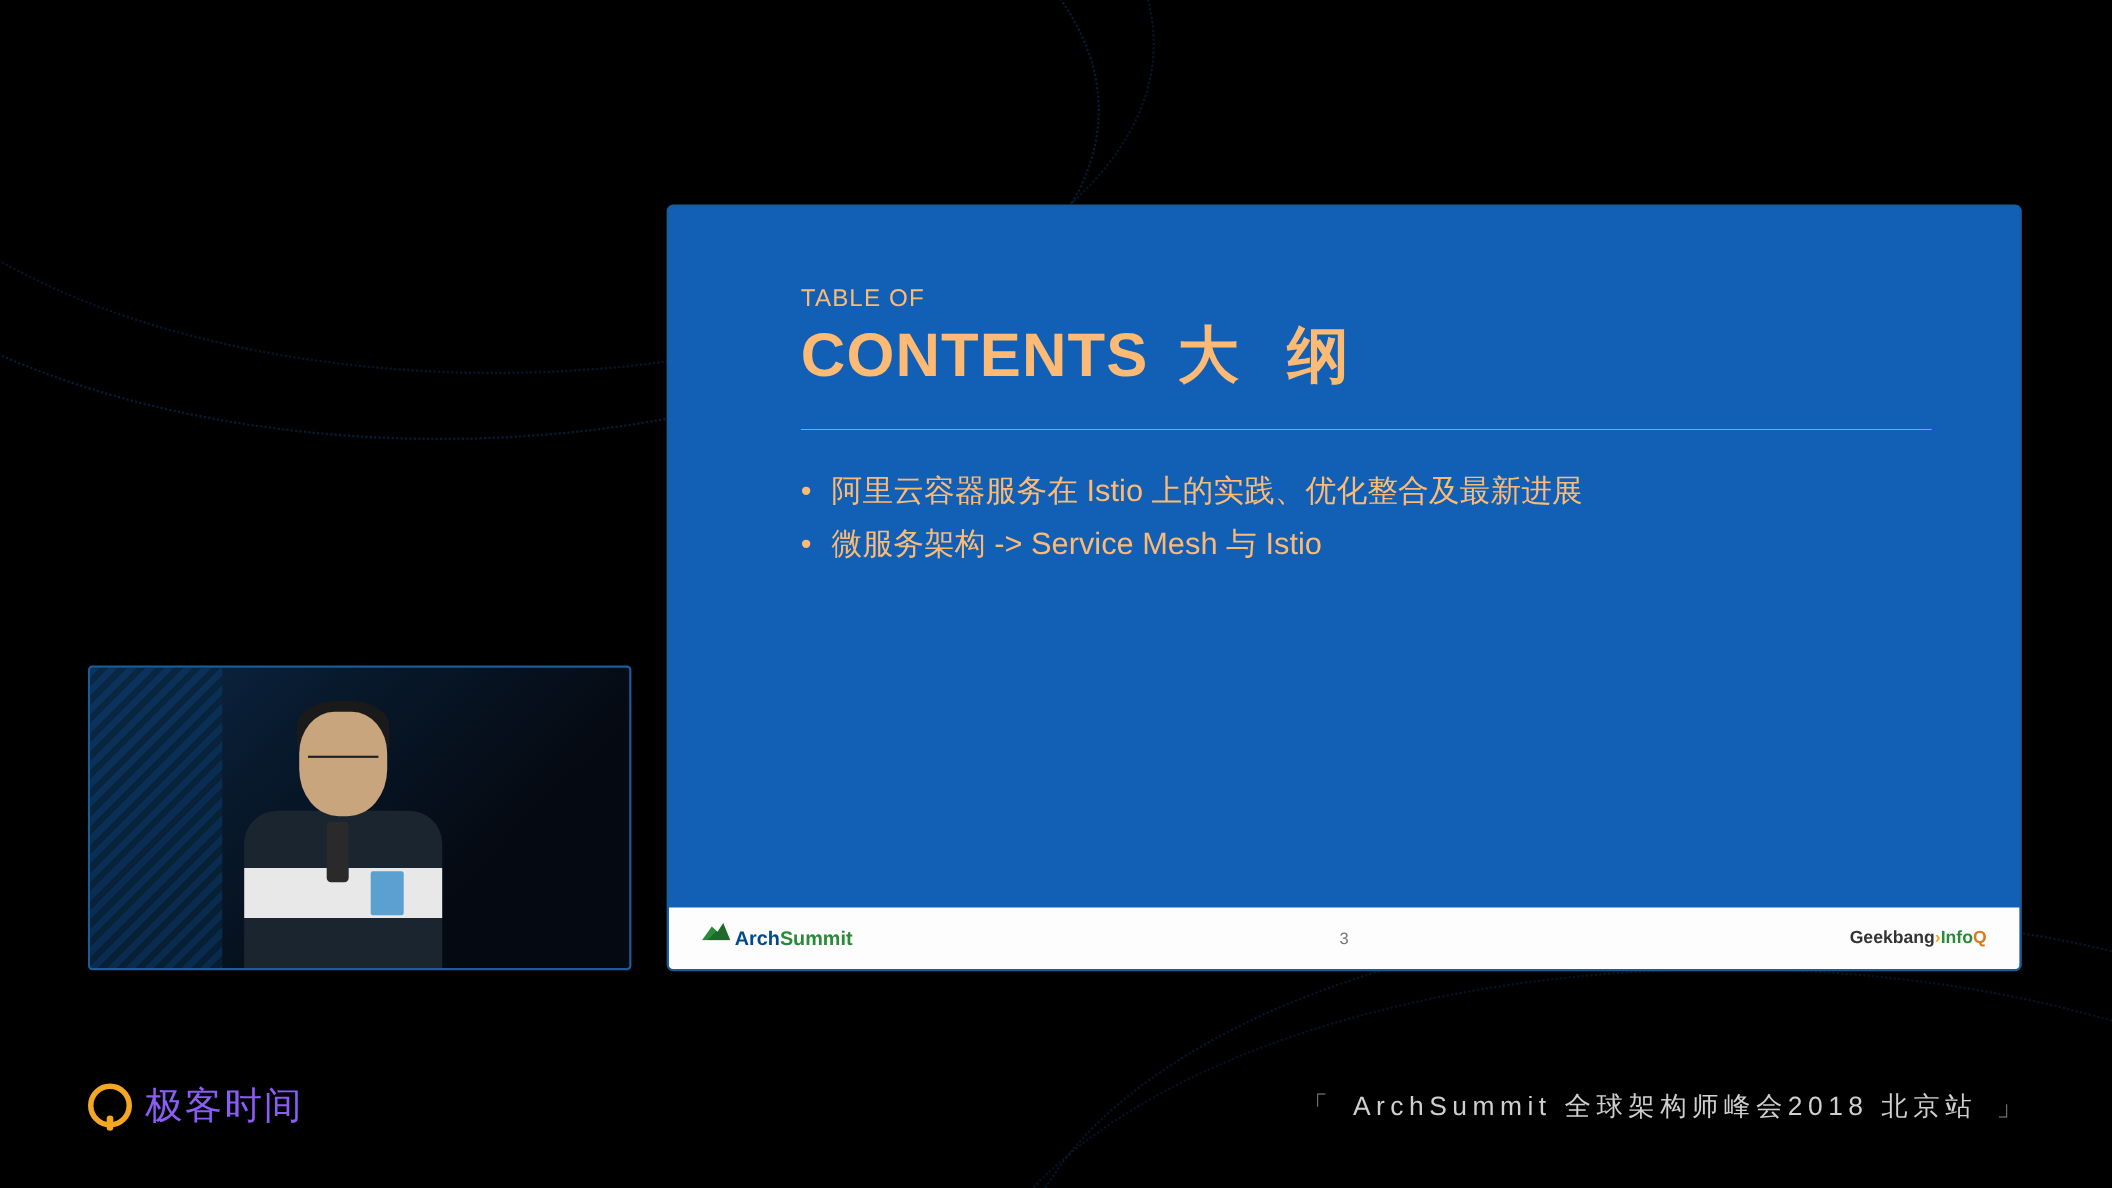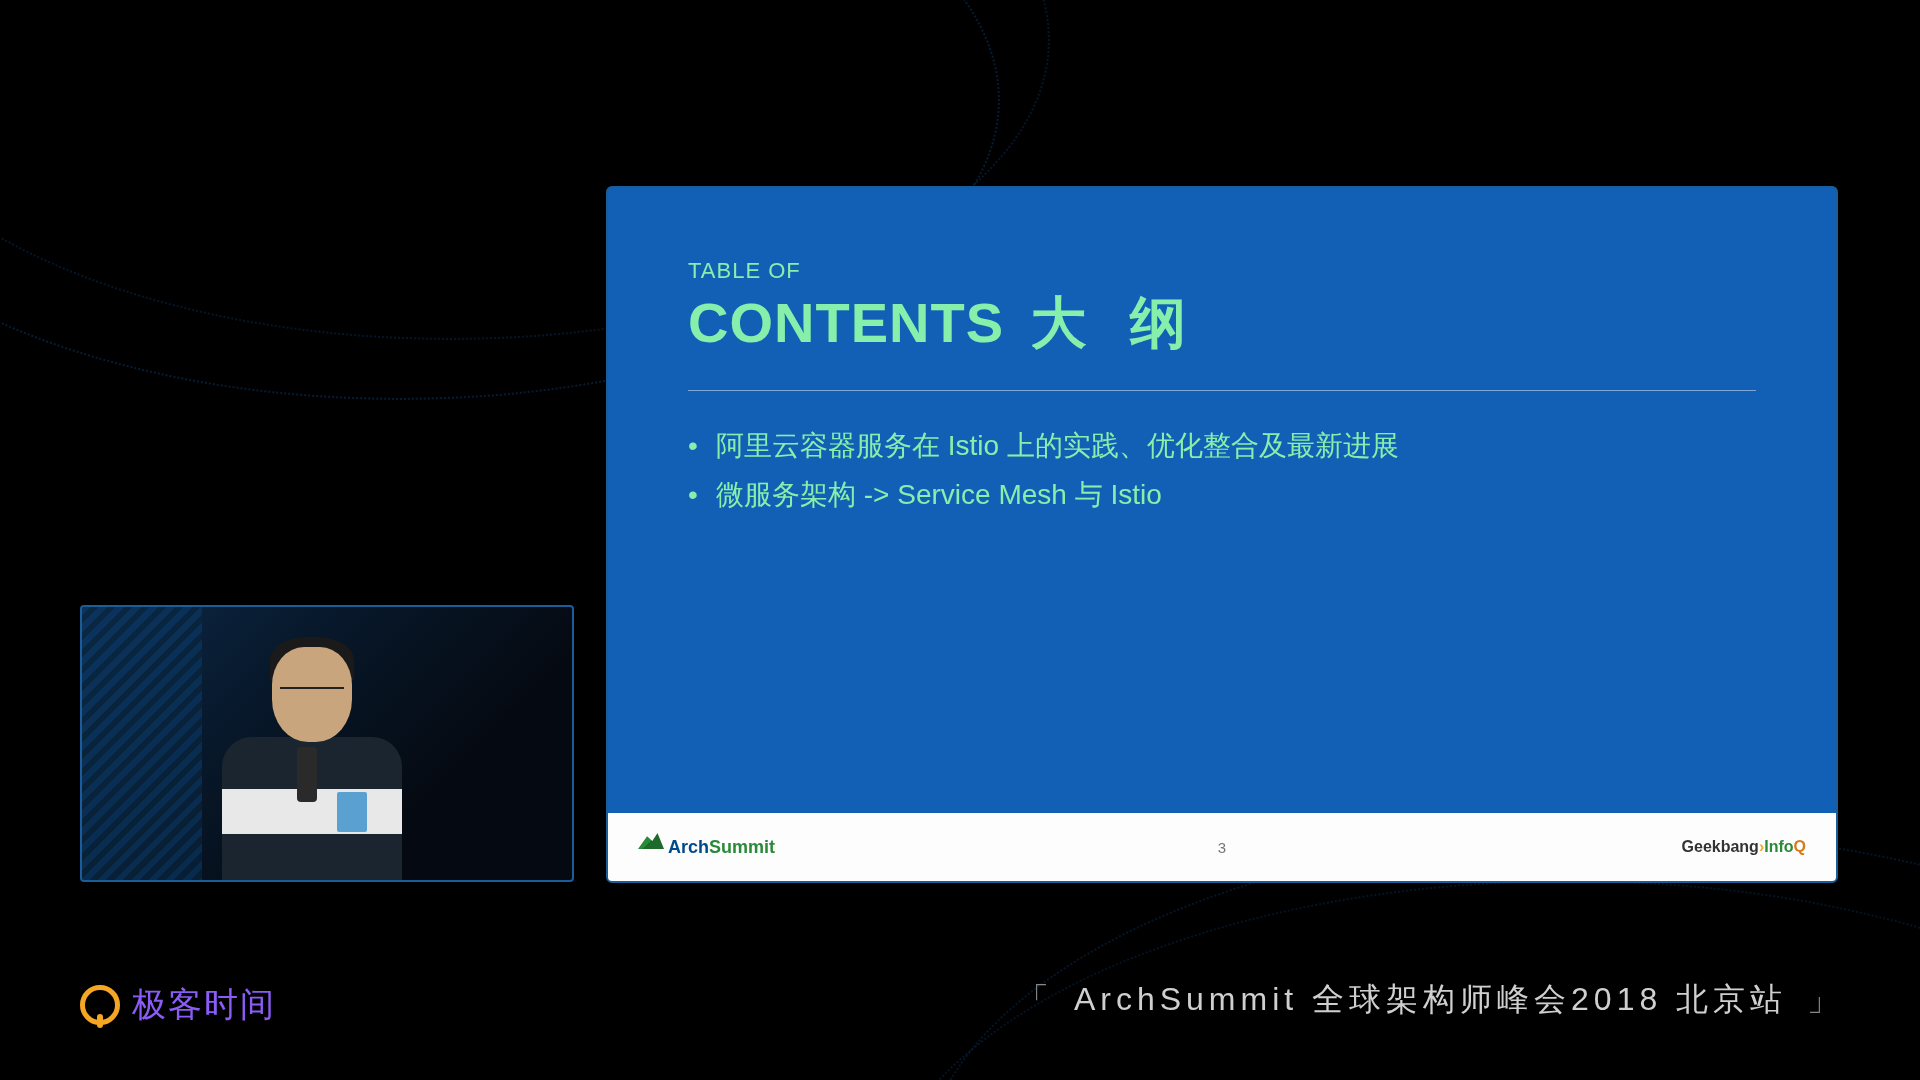--- a/index.html
+++ b/index.html
@@ -119,22 +119,22 @@
     width: 1232px;
     height: 697px;
     border: 2px solid #1a5d9a;
     border-radius: 6px;
     background: #1160b5;
     overflow: hidden;
   }
   .slide-body {
     position: absolute;
     left: 0; top: 0; right: 0; bottom: 56px;
-    padding: 70px 80px 0 80px;
-    color: #86efac;
+    padding: 70px 80px 0 120px;
+    color: #fdba74;
   }
   .table-of {
     font-size: 22px;
     letter-spacing: 1px;
     font-weight: 500;
     margin-bottom: 2px;
   }
   .contents-title {
     font-size: 56px;
     font-weight: 700;
@@ -153,21 +153,21 @@
   }
   .bullets li::before {
     content: "•";
     position: absolute;
     left: 0; top: 0;
     font-size: 28px;
   }
   .slide-footer {
     position: absolute;
     left: 0; right: 0; bottom: 0;
-    height: 68px;
+    height: 56px;
     background: #fdfdfd;
     display: flex;
     align-items: center;
     justify-content: space-between;
     padding: 0 30px;
   }
   .footer-left { display: flex; align-items: center; gap: 2px; }
   .arch-logo-mtn {
     width: 26px; height: 16px;
     background: linear-gradient(135deg,#2a8a3a 50%, #1e6a2a 50%);
@@ -208,21 +208,21 @@
     background:#f5a623;
     border-radius:3px;
   }
   .brand-text { font-size: 34px; font-weight: 500; letter-spacing: 2px; }
 
   .event-label {
     position: absolute;
     right: 70px;
     bottom: 58px;
     color: #cfcfcf;
-    font-size: 32px;
+    font-size: 24px;
     letter-spacing: 5px;
     text-align: center;
   }
   .event-label .br { color:#888; margin:0 6px; }
 </style>
 </head>
 <body>
 
 <div class="dots-top"></div>
 <div class="dots-top2"></div>

